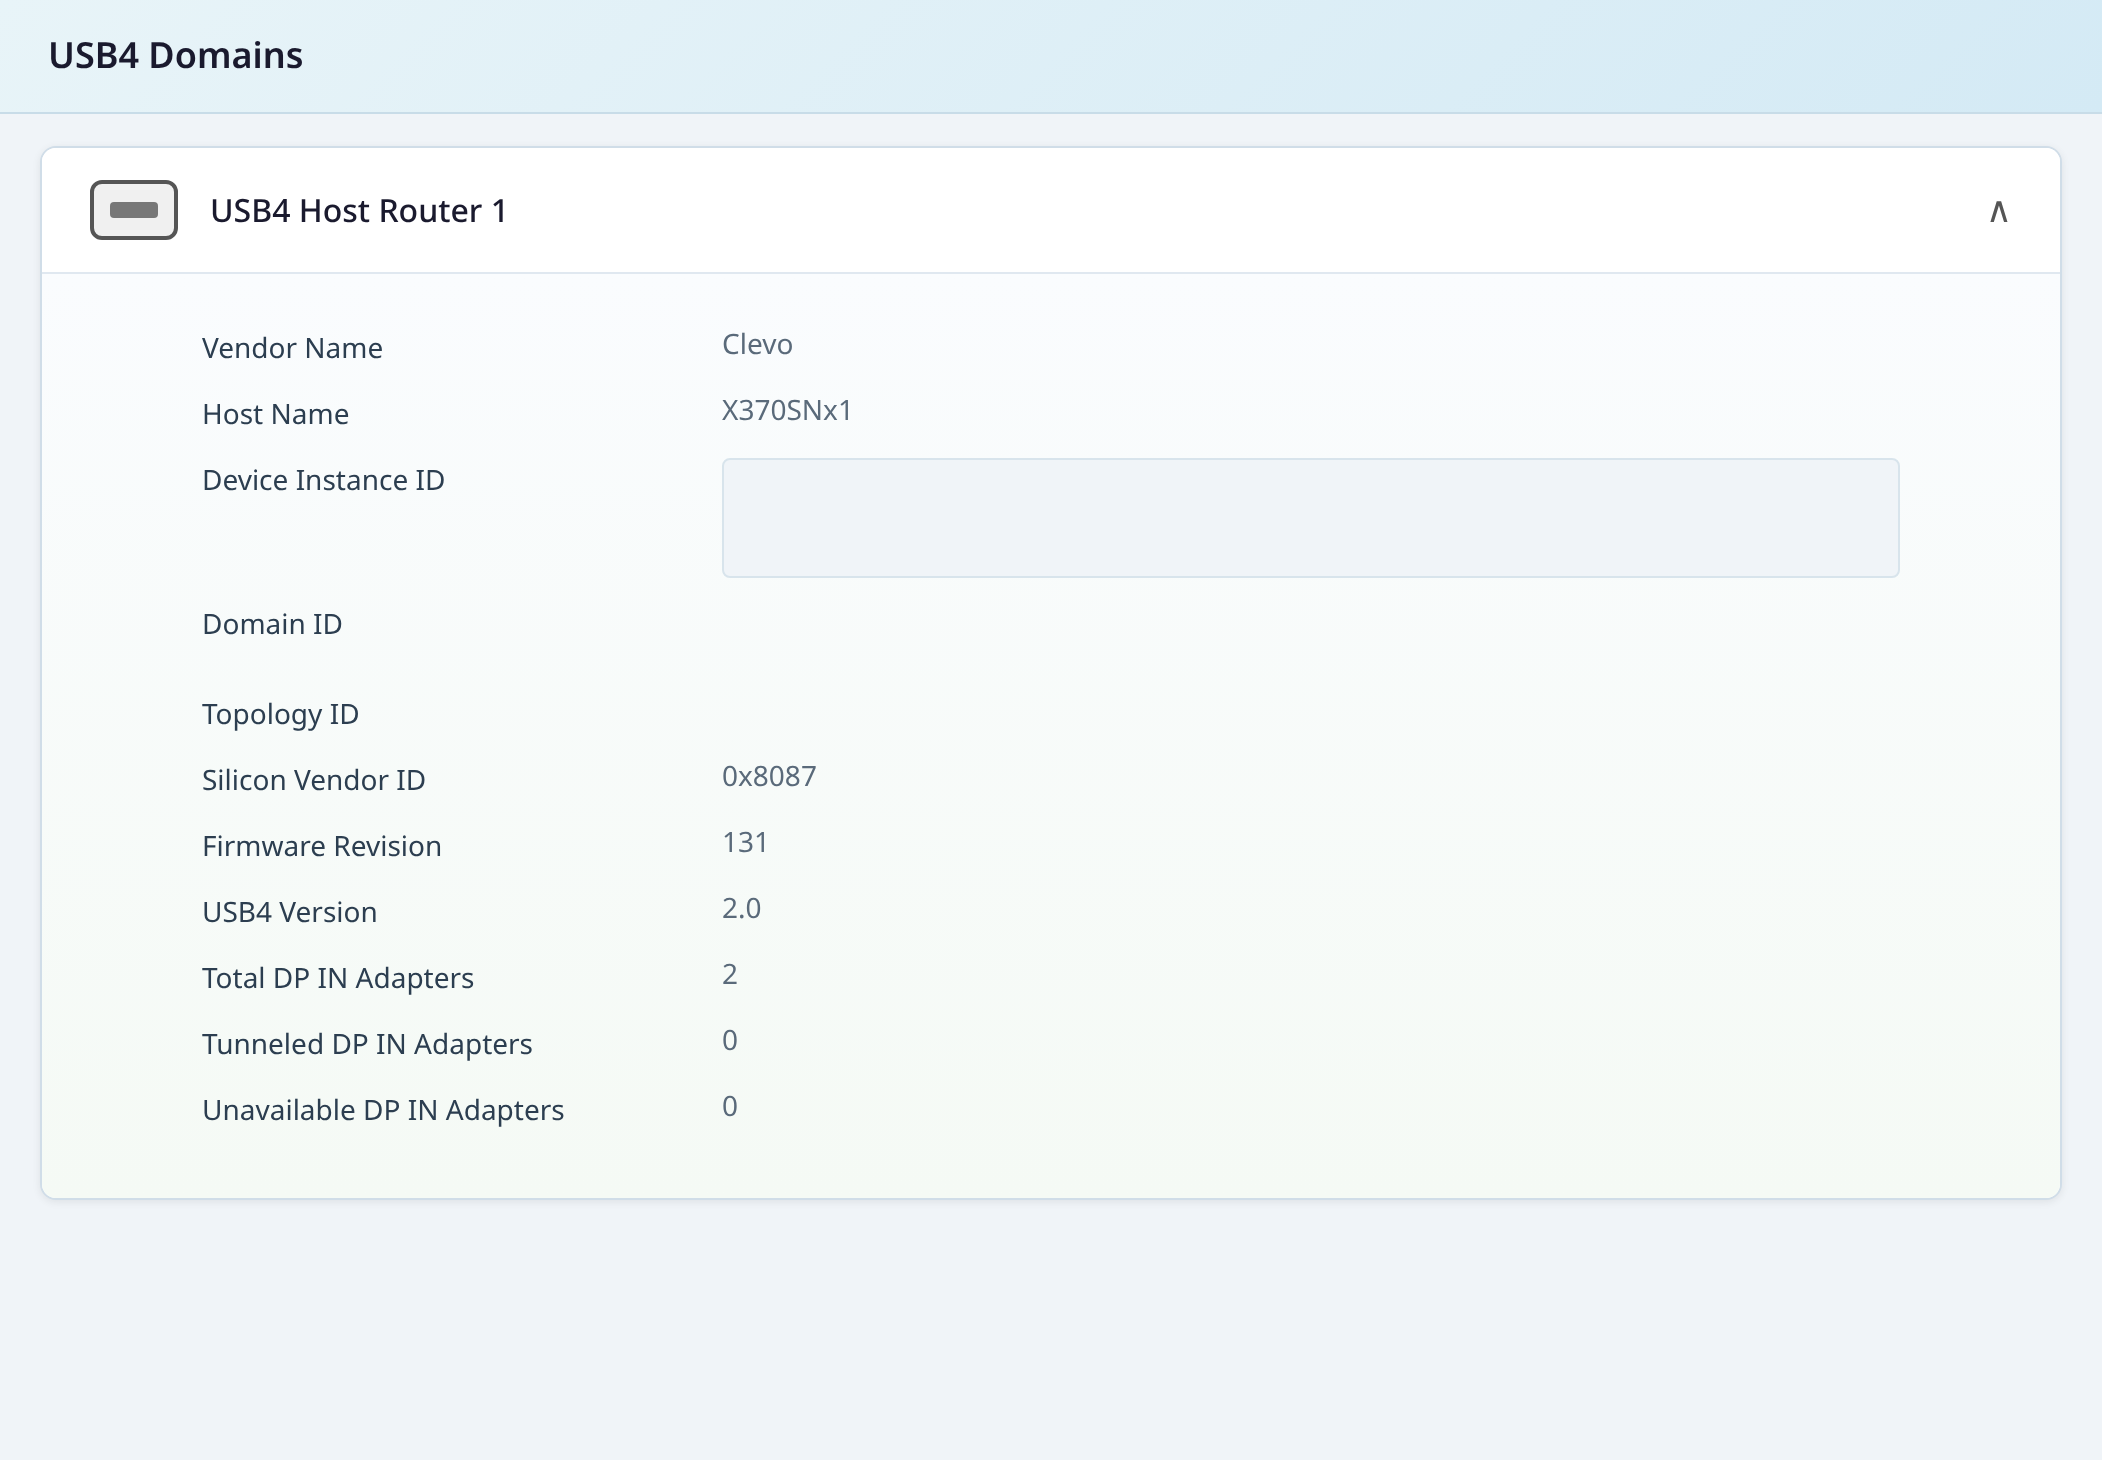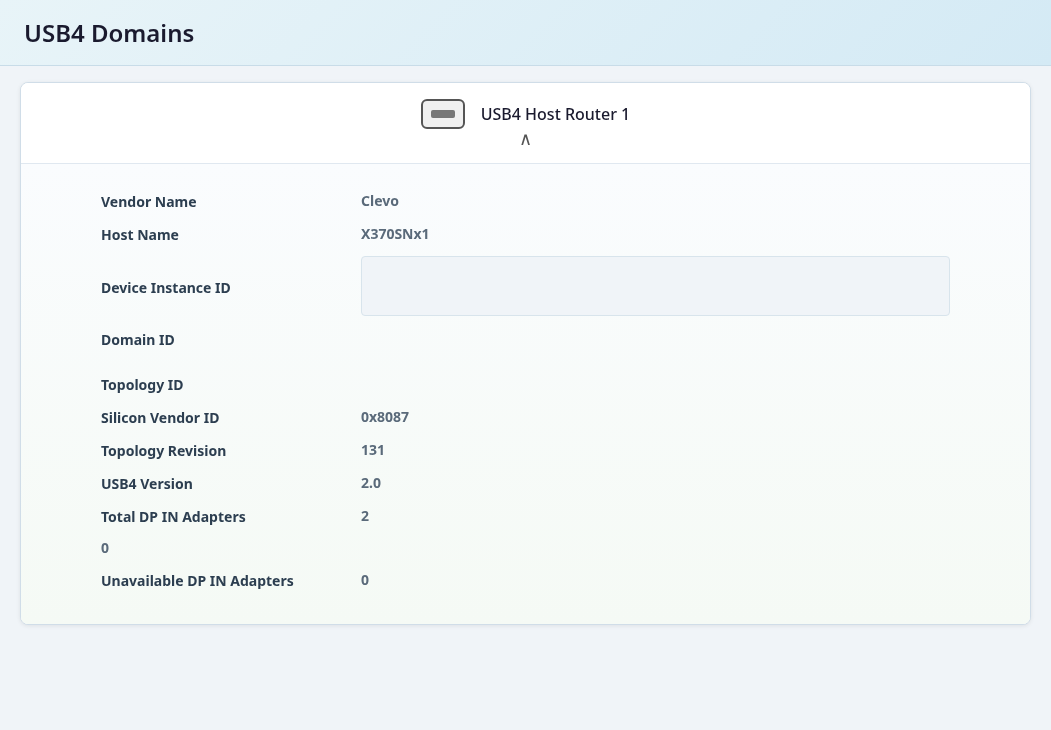--- a/index.html
+++ b/index.html
@@ -17,21 +17,21 @@
       flex-direction: column;
     }
 
     .page-header {
       background: linear-gradient(135deg, #e8f4f8 0%, #d4eaf5 100%);
       padding: 16px 24px;
       border-bottom: 1px solid #c8dce8;
     }
 
     .page-title {
-      font-size: 24px;
+      font-size: 18px;
       font-weight: 600;
       color: #1a1a2e;
       text-align: right;
     }
 
     .main-content {
       padding: 16px 20px;
       flex: 1;
     }
 
@@ -44,21 +44,20 @@
     }
 
     .router-header {
       display: flex;
       align-items: center;
       justify-content: space-between;
       padding: 16px 24px;
       background: white;
       border-bottom: 1px solid #e0e8f0;
       cursor: pointer;
-      flex-direction: column;
     }
 
     .router-header-left {
       display: flex;
       align-items: center;
       gap: 16px;
     }
 
     .router-icon {
       display: flex;
@@ -95,23 +94,22 @@
       line-height: 1;
     }
 
     .router-body {
       padding: 20px 80px 28px 80px;
       background: linear-gradient(180deg, #fafcfe 0%, #f5faf5 100%);
     }
 
     .info-row {
       display: flex;
-      align-items: center;
+      align-items: flex-start;
       padding: 6px 0;
-      font-weight: bold;
     }
 
     .info-label {
       width: 260px;
       min-width: 260px;
       font-size: 14px;
       color: #2c3e50;
       padding-right: 20px;
       padding-top: 2px;
     }
@@ -173,32 +171,33 @@
         </div>
         <div class="section-gap"></div>
         <div class="info-row">
           <div class="info-label">Topology ID</div>
         </div>
         <div class="info-row">
           <div class="info-label">Silicon Vendor ID</div>
           <div class="info-value">0x8087</div>
         </div>
         <div class="info-row">
-          <div class="info-label">Topology Revision</div>
+          <div class="info-label">Firmware Revision</div>
           <div class="info-value">131</div>
         </div>
         <div class="info-row">
           <div class="info-label">USB4 Version</div>
           <div class="info-value">2.0</div>
         </div>
         <div class="info-row">
           <div class="info-label">Total DP IN Adapters</div>
           <div class="info-value">2</div>
         </div>
         <div class="info-row">
+          <div class="info-label">Tunneled DP IN Adapters</div>
           <div class="info-value">0</div>
         </div>
         <div class="info-row">
           <div class="info-label">Unavailable DP IN Adapters</div>
           <div class="info-value">0</div>
         </div>
       </div>
   </div>
 </div>
 

